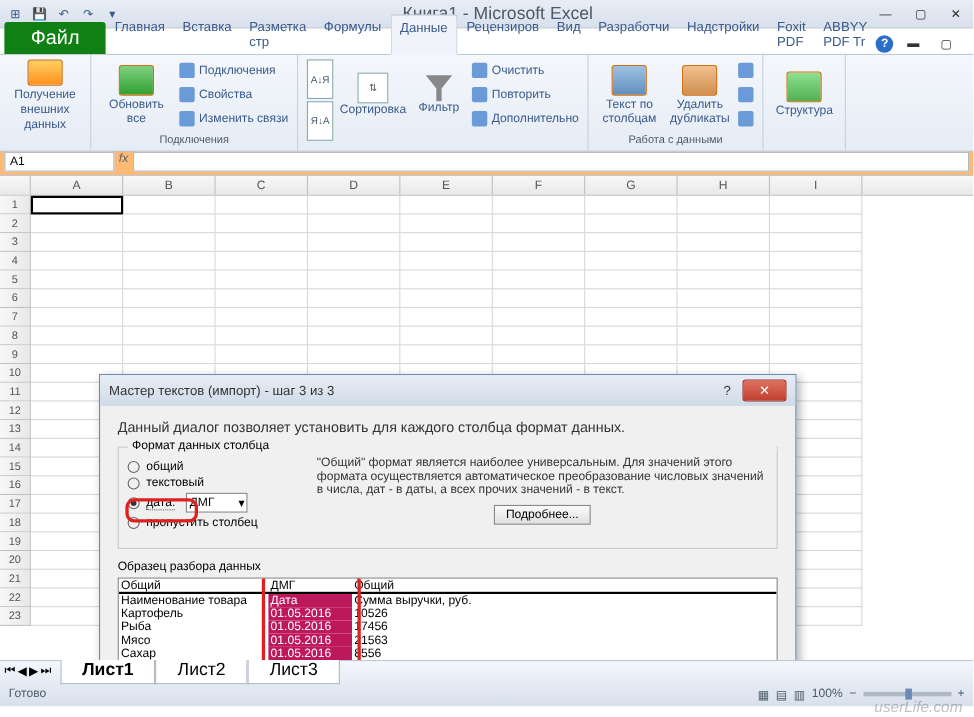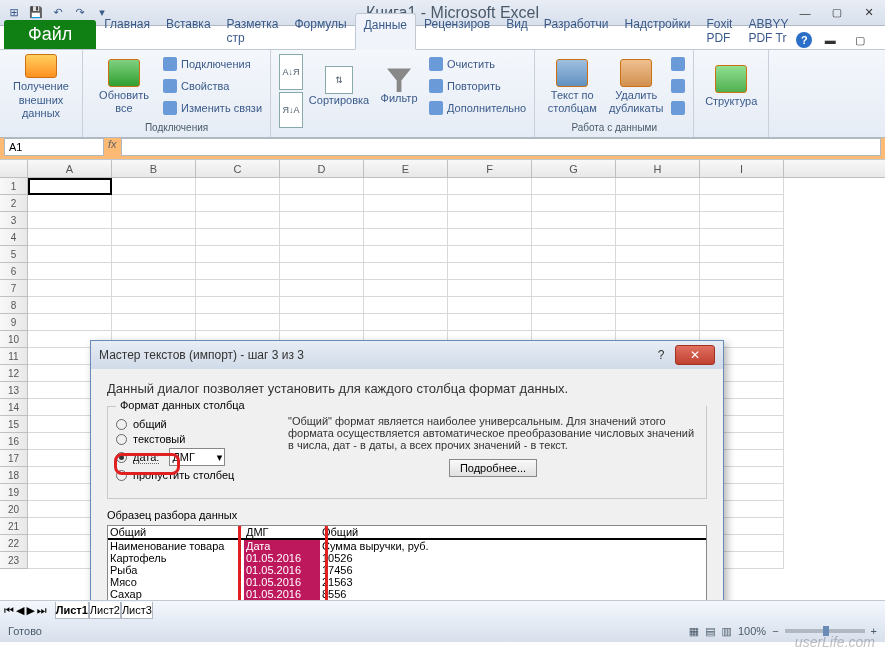--- a/index.html
+++ b/index.html
@@ -78,21 +78,21 @@
 .preview-header-row { display: flex; border-bottom: 2px solid #000; }
 .preview-data-row { display: flex; }
 .pv-col1 { width: 136px; padding: 0 2px; }
 .pv-col2 { width: 76px; padding: 0 2px; background: #be185d; color: #fff; }
 .pv-col3 { width: 140px; padding: 0 2px; }
 .preview-header-row .pv-col2 { background: transparent; color: #000; }
 
 
 .sheet-tabs { height: 20px; background: linear-gradient(#f4f7fc, #e6ecf5); display: flex; align-items: center; padding: 0 4px; font-size: 11px; border-top: 1px solid #c0c8d4; }
 .sheet-nav { display: flex; gap: 2px; margin-right: 8px; }
-.sheet-tab { padding: 2px 0; background: #fff; border: 1px solid #b0b8c4; border-top: none; font-size: 11px; cursor: pointer; }
+.sheet-tab { padding: 2px 19px; background: #fff; border: 1px solid #b0b8c4; border-top: none; font-size: 16px; cursor: pointer; }
 .sheet-tab.active { font-weight: bold; }
 .status-bar { height: 22px; background: linear-gradient(#e6ecf5, #d8e0ec); display: flex; align-items: center; padding: 0 8px; font-size: 11px; color: #4a5a6a; justify-content: space-between; }
 .zoom-area { display: flex; align-items: center; gap: 6px; }
 .zoom-slider { width: 80px; height: 4px; background: #b0b8c4; position: relative; }
 .zoom-thumb { position: absolute; left: 38px; top: -3px; width: 6px; height: 10px; background: #6a8ab8; }
 </style>
 </head>
 <body>
 
 <div class="titlebar">

